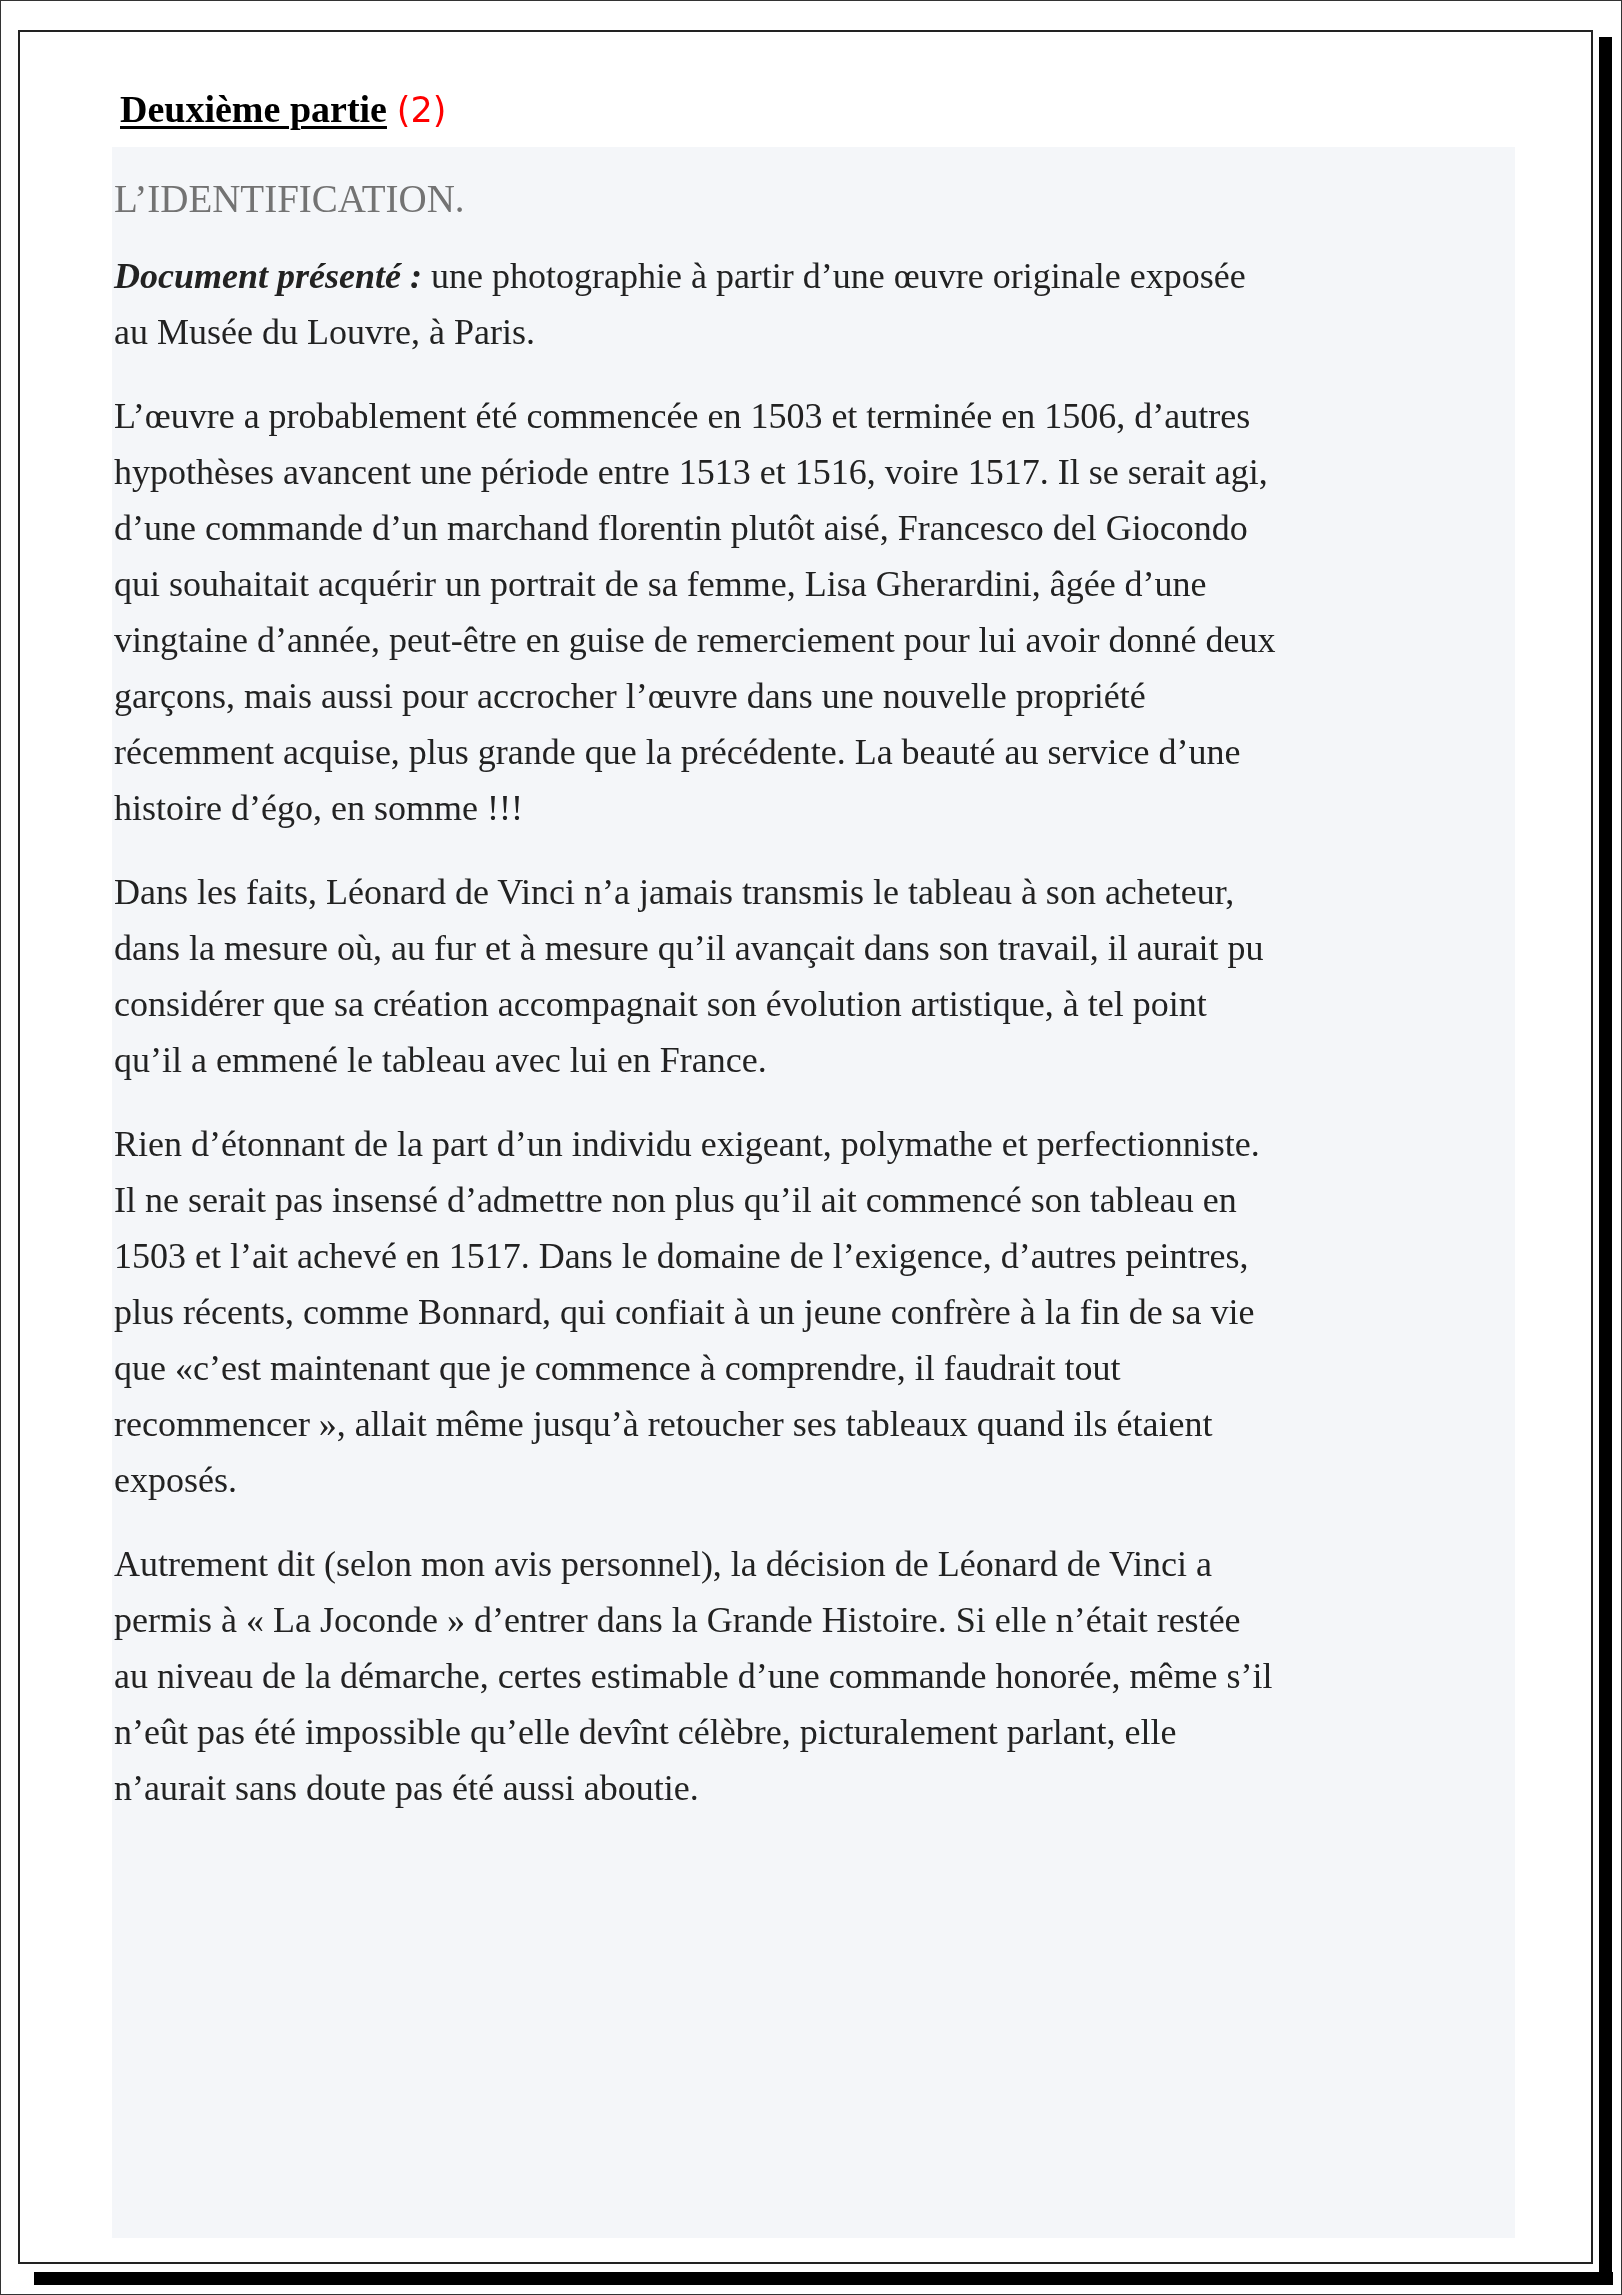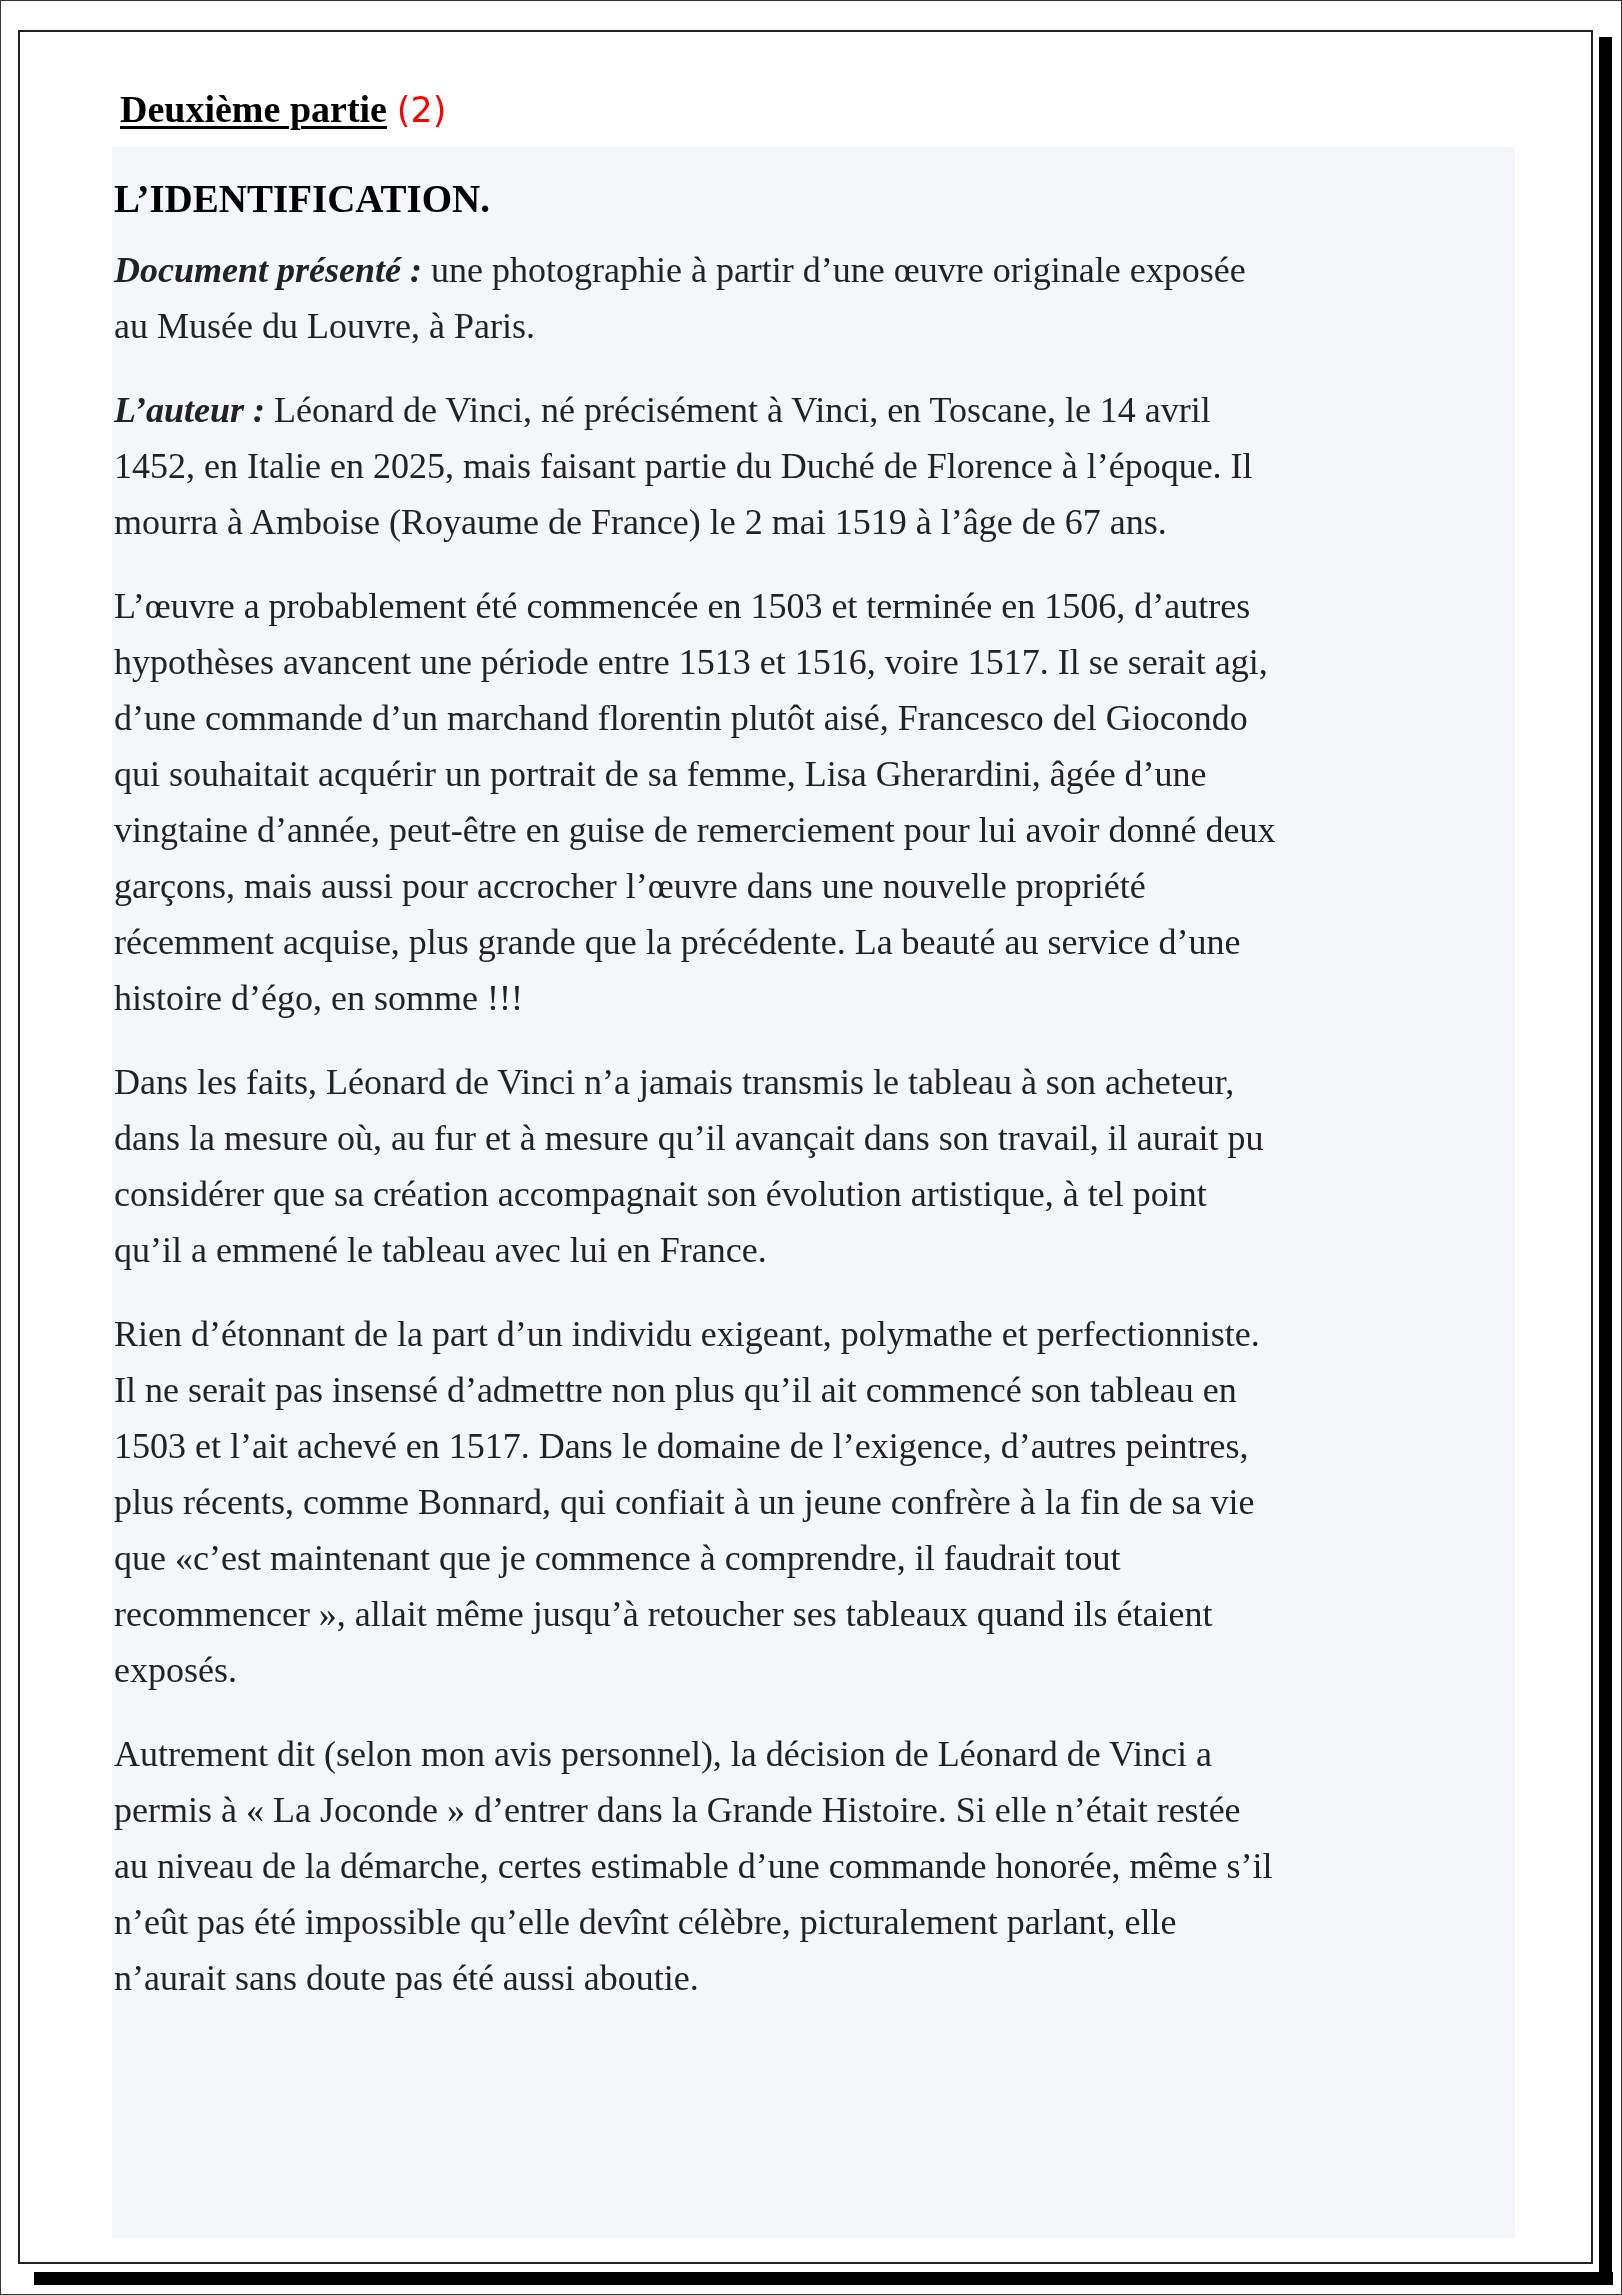--- a/index.html
+++ b/index.html
@@ -74,24 +74,24 @@
       width: 1410px;
       color: #222222;
       font-size: 36px;
       line-height: 56px;
     }
     .doc p {
       margin: 0 0 28px 0;
       white-space: pre-line;
     }
     .doc .section-title {
-      font-weight: bold;
+      font-weight: normal;
       font-size: 39px;
-      color: #000000;
-      margin-bottom: 19px;
+      color: #737373;
+      margin-bottom: 25px;
       line-height: 49px;
     }
     .doc .lbl { font-weight: bold; font-style: italic; }
   </style>
 </head>
 <body>
 
 <div class="outer-frame"></div>
 <div class="shadow-right"></div>
 <div class="shadow-bottom"></div>
@@ -104,23 +104,20 @@
 </div>
 
 <div class="doc">
   <p class="section-title">L’IDENTIFICATION.</p>
 
   <p><span class="lbl">Document présenté :</span><span> une photographie à partir d’une œuvre originale exposée
 au Musée du Louvre, à Paris.</span></p>
 
 
 
-  <p><span class="lbl">L’auteur :</span><span> Léonard de Vinci, né précisément à Vinci, en Toscane, le 14 avril
-1452, en Italie en 2025, mais faisant partie du Duché de Florence à l’époque. Il
-mourra à Amboise (Royaume de France) le 2 mai 1519 à l’âge de 67 ans.</span></p>
 
   <p>L’œuvre a probablement été commencée en 1503 et terminée en 1506, d’autres
 hypothèses avancent une période entre 1513 et 1516, voire 1517. Il se serait agi,
 d’une commande d’un marchand florentin plutôt aisé, Francesco del Giocondo
 qui souhaitait acquérir un portrait de sa femme, Lisa Gherardini, âgée d’une
 vingtaine d’année, peut-être en guise de remerciement pour lui avoir donné deux
 garçons, mais aussi pour accrocher l’œuvre dans une nouvelle propriété
 récemment acquise, plus grande que la précédente. La beauté au service d’une
 histoire d’égo, en somme !!!</p>
   <p>Dans les faits, Léonard de Vinci n’a jamais transmis le tableau à son acheteur,

